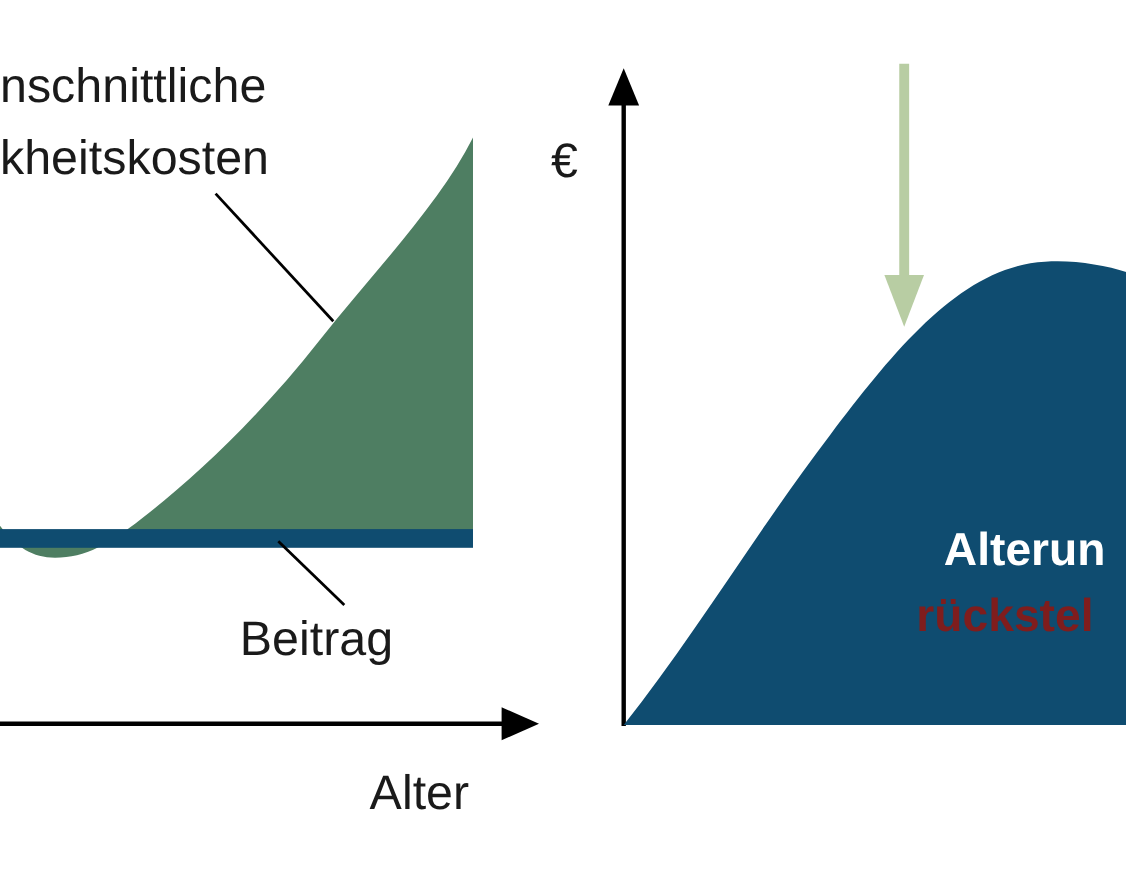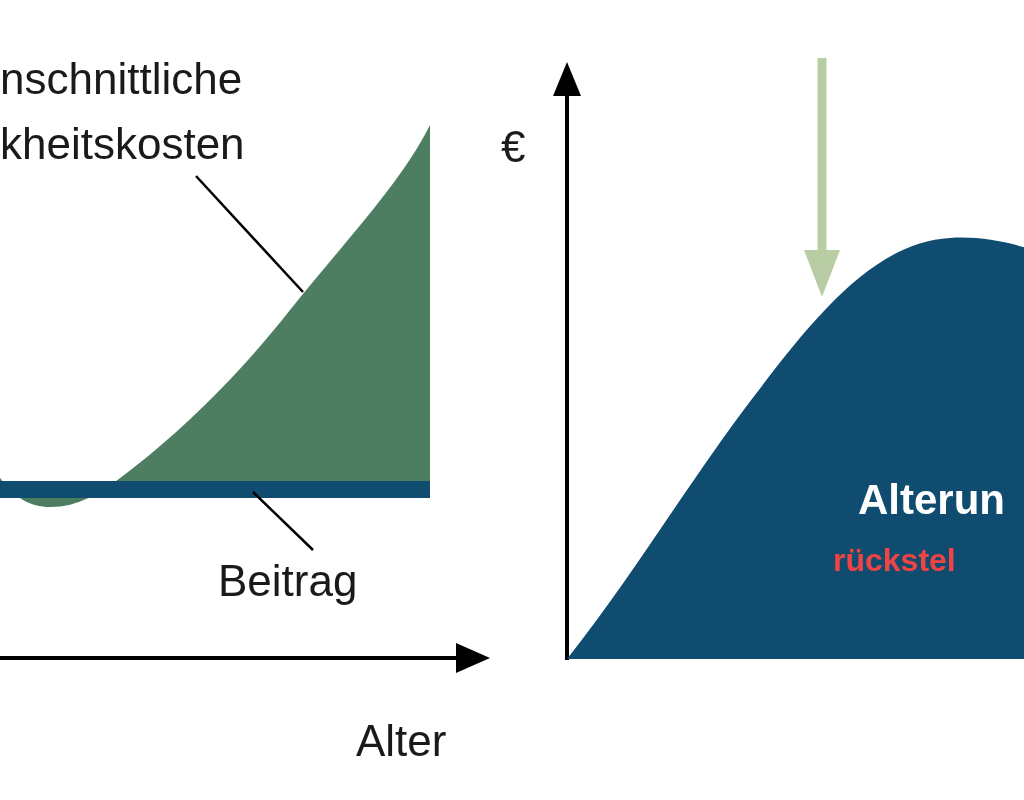--- a/index.html
+++ b/index.html
@@ -5,25 +5,25 @@
   html,body{margin:0;padding:0;background:#ffffff;}
   .canvas{
     position:relative;width:1024px;height:800px;overflow:hidden;
     background:#ffffff;color:#1a1a1a;
     font-family:"Liberation Sans","DejaVu Sans",sans-serif;
   }
   .svg-layer{position:absolute;left:0;top:0;width:1024px;height:800px;}
   .lbl{position:absolute;font-size:44px;line-height:65px;white-space:nowrap;}
   .costs-label{left:0px;top:46px;}
   .beitrag-label{left:218px;top:548px;}
-  .alter-label{left:356px;top:688px;margin-top:20px;}
+  .alter-label{left:336px;top:688px;}
   .euro-label{left:501px;top:114px;}
   .phase-label{left:621px;top:46px;}
   .reserve-label-1{left:858px;top:476px;font-size:42px;line-height:48px;font-weight:700;color:#ffffff;}
-  .reserve-label-2{left:833px;top:536px;font-size:32px;line-height:48px;font-weight:700;color:#ef4444;}
+  .reserve-label-2{left:833px;top:536px;font-size:42px;line-height:48px;font-weight:700;color:#7f1d1d;}
 </style>
 </head>
 <body>
 
 <div class="canvas">
 
   <svg class="svg-layer" viewBox="0 0 1024 800">
 
     <path d="M 0 478
              C 15 498, 30 507, 50 507

